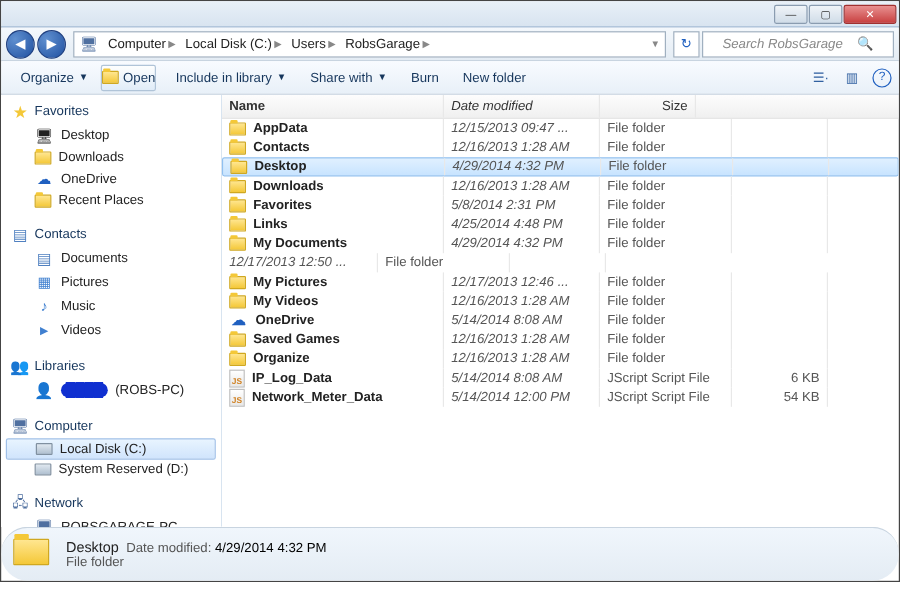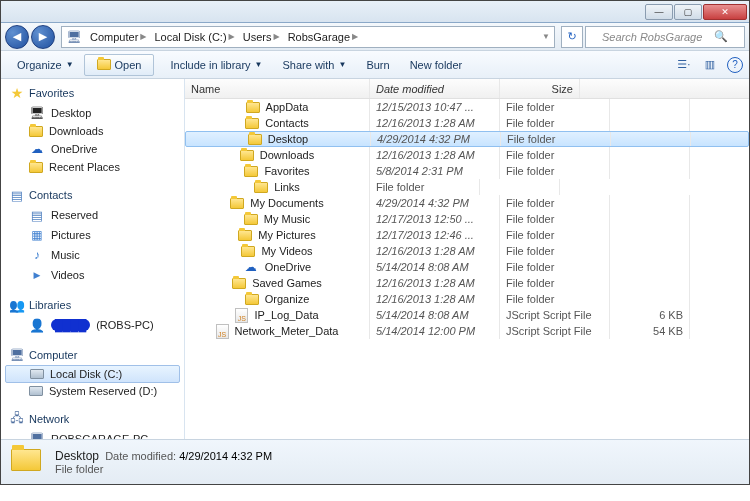--- a/index.html
+++ b/index.html
@@ -13,21 +13,21 @@
 .addrbox { flex: 1; height: 22px; background: #fff; border: 1px solid #a0b0c0; display: flex; align-items: center; padding: 0 4px; margin: 0 4px; }
 .crumb { display: flex; align-items: center; gap: 2px; padding: 0 4px; color: #222; white-space: nowrap; }
 .crumb .sep { color: #888; font-size: 8px; }
 .addrbox .foldericon { margin-right: 4px; }
 .refreshbtn { width: 22px; height: 22px; border: 1px solid #a0b0c0; background: #fff; display: flex; align-items: center; justify-content: center; color: #2060c0; }
 .searchbox { width: 160px; height: 22px; border: 1px solid #a0b0c0; background: #fff; display: flex; align-items: center; padding: 0 16px; color: #888; font-style: italic; }
 .searchbox .sicon { margin-left: auto; color: #2060c0; font-style: normal; }
 .toolbar { height: 28px; background: linear-gradient(#f8fbff, #e8f0f8); border-bottom: 1px solid #c8d4e0; display: flex; align-items: center; padding: 0 6px; gap: 0; }
 .tbitem { padding: 4px 10px; color: #16365c; display: flex; align-items: center; gap: 4px; }
 .tbitem .drop { font-size: 8px; color: #16365c; }
-.tbitem.btn { background: linear-gradient(#fdfefe, #e0ecf8); border: 1px solid #b0c4d8; border-radius: 2px; padding: 2px 12px; margin-right: 6px; height: 22px; }
+.tbitem.btn { background: linear-gradient(#fdfefe, #e0ecf8); border: 1px solid #b0c4d8; border-radius: 2px; padding: 2px 0; margin-right: 6px; height: 22px; }
 .toolbar .right { margin-left: auto; display: flex; gap: 8px; align-items: center; }
 .ricon { width: 18px; height: 18px; display: flex; align-items: center; justify-content: center; color: #3060a0; }
 .body { flex: 1; display: flex; overflow: hidden; }
 .sidebar { width: 184px; background: #fff; border-right: 1px solid #d8e4f0; overflow-y: auto; padding: 4px 0; }
 .sgroup { margin-bottom: 10px; }
 .sgroup .shead { display: flex; align-items: center; gap: 4px; padding: 2px 8px; color: #16365c; }
 .sitem { display: flex; align-items: center; gap: 6px; padding: 2px 8px 2px 28px; color: #222; white-space: nowrap; }
 .sitem.sel { background: linear-gradient(#e8f4ff, #d0e4fc); border: 1px solid #a0c0e8; border-radius: 2px; margin: 0 4px; padding-left: 24px; }
 .icon { width: 16px; height: 16px; display: inline-flex; align-items: center; justify-content: center; font-size: 12px; flex-shrink: 0; }
 .icon.folder { background: linear-gradient(#ffe690, #f4c838); border: 1px solid #d0a820; border-radius: 1px; width: 14px; height: 11px; position: relative; }
@@ -39,31 +39,31 @@
 .icon.net { color: #5070a0; font-size: 12px; }
 .icon.drive { background: linear-gradient(#e0e8f0, #b0c0d0); border: 1px solid #8090a0; width: 14px; height: 10px; border-radius: 1px; }
 .icon.mus::before { content: '♪'; color: #4080d0; }
 .icon.pic::before { content: '▦'; color: #4080d0; }
 .icon.vid::before { content: '▶'; color: #4080d0; font-size: 9px; }
 .icon.cloud::before { content: '☁'; color: #2060c0; }
 .icon.js { background: linear-gradient(#fff, #e8e8e8); border: 1px solid #c0c0c0; width: 13px; height: 15px; position: relative; font-size: 7px; color: #d08020; display: flex; align-items: flex-end; justify-content: center; }
 .main { flex: 1; display: flex; flex-direction: column; overflow: hidden; }
 .colhdr { height: 20px; background: linear-gradient(#fdfdfd, #f0f0f0); border-bottom: 1px solid #e0e0e0; display: flex; align-items: center; color: #333; }
 .col { padding: 0 6px; border-right: 1px solid #e8e8e8; height: 100%; display: flex; align-items: center; }
-.c-name { width: 185px; }
+.c-name { width: 185px; font-weight: bold; }
 .c-date { width: 130px; font-style: italic; }
 .c-type { width: 110px; }
 .c-size { width: 80px; justify-content: flex-end; text-align: center; }
 .filelist { flex: 1; overflow-y: auto; }
 .filerow { display: flex; align-items: center; height: 16px; padding: 0; color: #222; }
-.filerow .c-name { display: flex; align-items: center; gap: 6px; padding-left: 6px; justify-content: center; }
+.filerow .c-name { display: flex; align-items: center; gap: 6px; padding-left: 6px; }
 .filerow.selected { background: linear-gradient(#e0f0ff, #c8e4ff); border: 1px solid #90c0f0; border-radius: 2px; }
 .filerow .c-date, .filerow .c-type { color: #555; }
 .filerow .c-size { color: #555; }
-.details { height: 45px; background: linear-gradient(#f0f6fc, #e4ecf4); border-top: 1px solid #c8d4e0; display: flex; align-items: center; padding: 4px 10px; gap: 12px; }
+.details { height: 45px; background: linear-gradient(#f0f6fc, #e4ecf4); border-top: 1px solid #c8d4e0; display: flex; align-items: center; padding: 4px 10px; gap: 12px; border-radius: 22px; }
 .details .bigicon { width: 32px; height: 26px; }
 .details .bigicon .icon.folder { width: 30px; height: 22px; }
 .details .bigicon .icon.folder::before { width: 12px; height: 5px; top: -5px; }
 .details .info .dname { font-size: 12px; color: #222; }
 .details .info .dlabel { color: #555; }
 .details .info .sub { color: #555; font-size: 11px; }
 .redact { background: #1030d0; color: #1030d0; border-radius: 6px; padding: 0 4px; }
 </style>
 </head>
 <body>
@@ -156,21 +156,21 @@
             <span>Recent Places</span>
           </div>
       </div>
       <div class="sgroup">
         <div class="shead">
             <span class="icon lib">▤</span>
             <span>Contacts</span>
           </div>
         <div class="sitem">
             <span class="icon lib">▤</span>
-            <span>Reserved</span>
+            <span>Documents</span>
           </div>
         <div class="sitem">
             <span class="icon pic"></span>
             <span>Pictures</span>
           </div>
         <div class="sitem">
             <span class="icon mus"></span>
             <span>Music</span>
           </div>
         <div class="sitem">
@@ -221,21 +221,21 @@
         <div class="col c-name">Name</div>
         <div class="col c-date">Date modified</div>
         <div class="col c-size">Size</div>
       </div>
       <div class="filelist" id="filelist">
           <div class="filerow">
             <div class="col c-name">
               <span class="icon folder"></span>
               <span>AppData</span>
             </div>
-            <div class="col c-date">12/15/2013 10:47 ...</div>
+            <div class="col c-date">12/15/2013 09:47 ...</div>
             <div class="col c-type">File folder</div>
             <div class="col c-size"></div>
           </div>
           <div class="filerow">
             <div class="col c-name">
               <span class="icon folder"></span>
               <span>Contacts</span>
             </div>
             <div class="col c-date">12/16/2013 1:28 AM</div>
             <div class="col c-type">File folder</div>
@@ -266,37 +266,34 @@
             </div>
             <div class="col c-date">5/8/2014 2:31 PM</div>
             <div class="col c-type">File folder</div>
             <div class="col c-size"></div>
           </div>
           <div class="filerow">
             <div class="col c-name">
               <span class="icon folder"></span>
               <span>Links</span>
             </div>
+            <div class="col c-date">4/25/2014 4:48 PM</div>
             <div class="col c-type">File folder</div>
             <div class="col c-size"></div>
           </div>
           <div class="filerow">
             <div class="col c-name">
               <span class="icon folder"></span>
               <span>My Documents</span>
             </div>
             <div class="col c-date">4/29/2014 4:32 PM</div>
             <div class="col c-type">File folder</div>
             <div class="col c-size"></div>
           </div>
           <div class="filerow">
-            <div class="col c-name">
-              <span class="icon folder"></span>
-              <span>My Music</span>
-            </div>
             <div class="col c-date">12/17/2013 12:50 ...</div>
             <div class="col c-type">File folder</div>
             <div class="col c-size"></div>
           </div>
           <div class="filerow">
             <div class="col c-name">
               <span class="icon folder"></span>
               <span>My Pictures</span>
             </div>
             <div class="col c-date">12/17/2013 12:46 ...</div>

